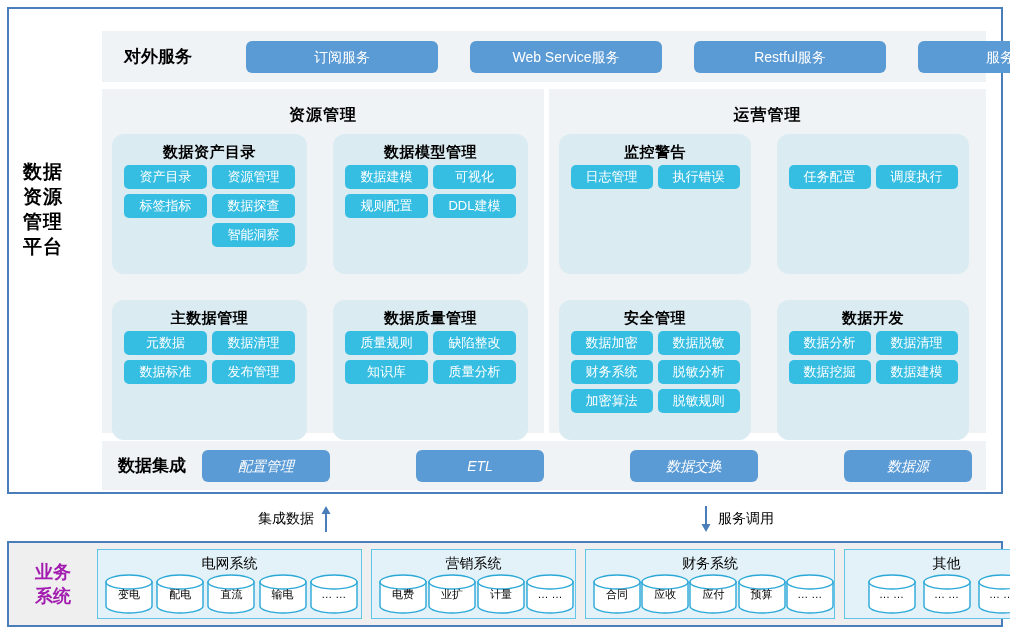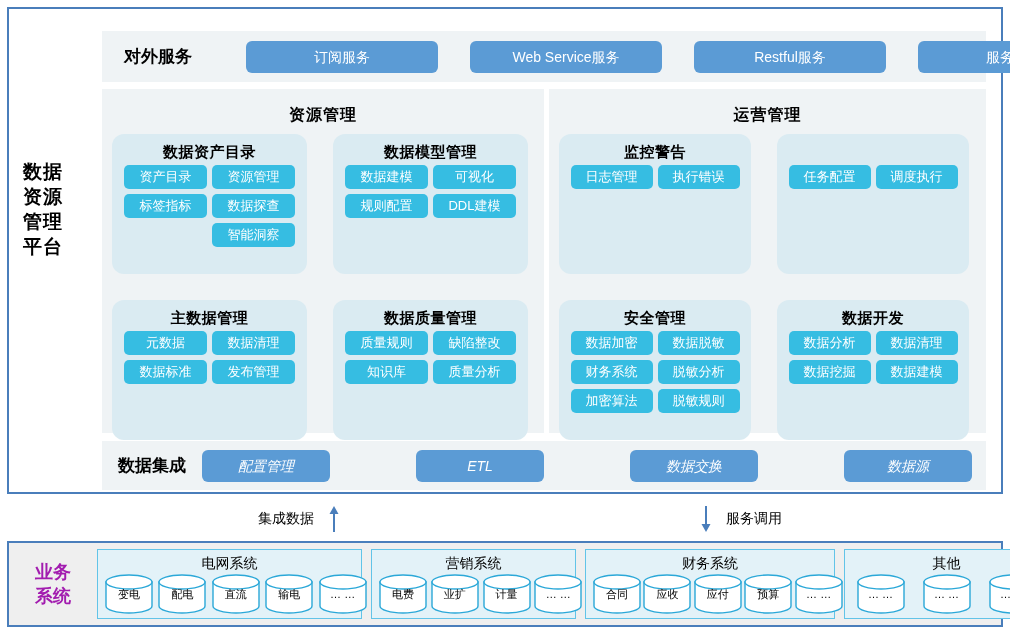--- a/index.html
+++ b/index.html
@@ -76,42 +76,42 @@
   .int-strip{
     position:absolute;left:93px;top:432px;width:884px;height:49px;
     background:#EFF3F5;display:flex;align-items:center;box-sizing:border-box;
   }
   .int-title{width:100px;flex:none;text-align:center;font-size:17px;font-weight:bold;color:#000;}
   .int-btns{flex:1;display:flex;align-items:center;justify-content:space-between;padding-right:14px;font-style:italic;}
   .int-btns .btn-steel{width:128px;}
 
   
   .arrow-band{position:absolute;left:0;top:496px;width:1010px;height:44px;}
-  .arrow-item{position:absolute;display:flex;align-items:center;gap:14px;font-size:14px;color:#000;}
+  .arrow-item{position:absolute;display:flex;align-items:center;gap:6px;font-size:14px;color:#000;}
   .arrow-left{left:258px;top:10px;}
   .arrow-right{left:700px;top:10px;}
   .arrow-svg{display:block;}
 
   
   .biz-frame{
     position:absolute;left:7px;top:541px;width:996px;height:86px;
     border:2px solid #4A7EBB;background:#EFEFEF;box-sizing:border-box;
     display:flex;align-items:center;
   }
   .biz-label{
     width:88px;flex:none;text-align:center;font-size:18px;font-weight:bold;
     line-height:24px;color:#a21caf;
   }
   .biz-groups{flex:1;display:flex;gap:9px;padding-right:12px;}
   .biz-group{
     border:1px solid #62C4E8;background:#E3F2F8;box-sizing:border-box;
     height:70px;padding:3px 6px 4px 6px;
   }
   .biz-group-title{text-align:center;font-size:14px;color:#000;height:21px;line-height:20px;}
-  .db-row{display:flex;gap:16px;justify-content:center;align-items:flex-end;}
+  .db-row{display:flex;gap:5px;justify-content:center;align-items:flex-end;}
   .db{position:relative;width:50px;height:40px;}
   .db svg{position:absolute;left:0;top:0;}
   .db span{
     position:absolute;left:0;top:14px;width:50px;text-align:center;
     font-size:11px;color:#000;line-height:12px;
   }
 </style>
 </head>
 <body>
 

